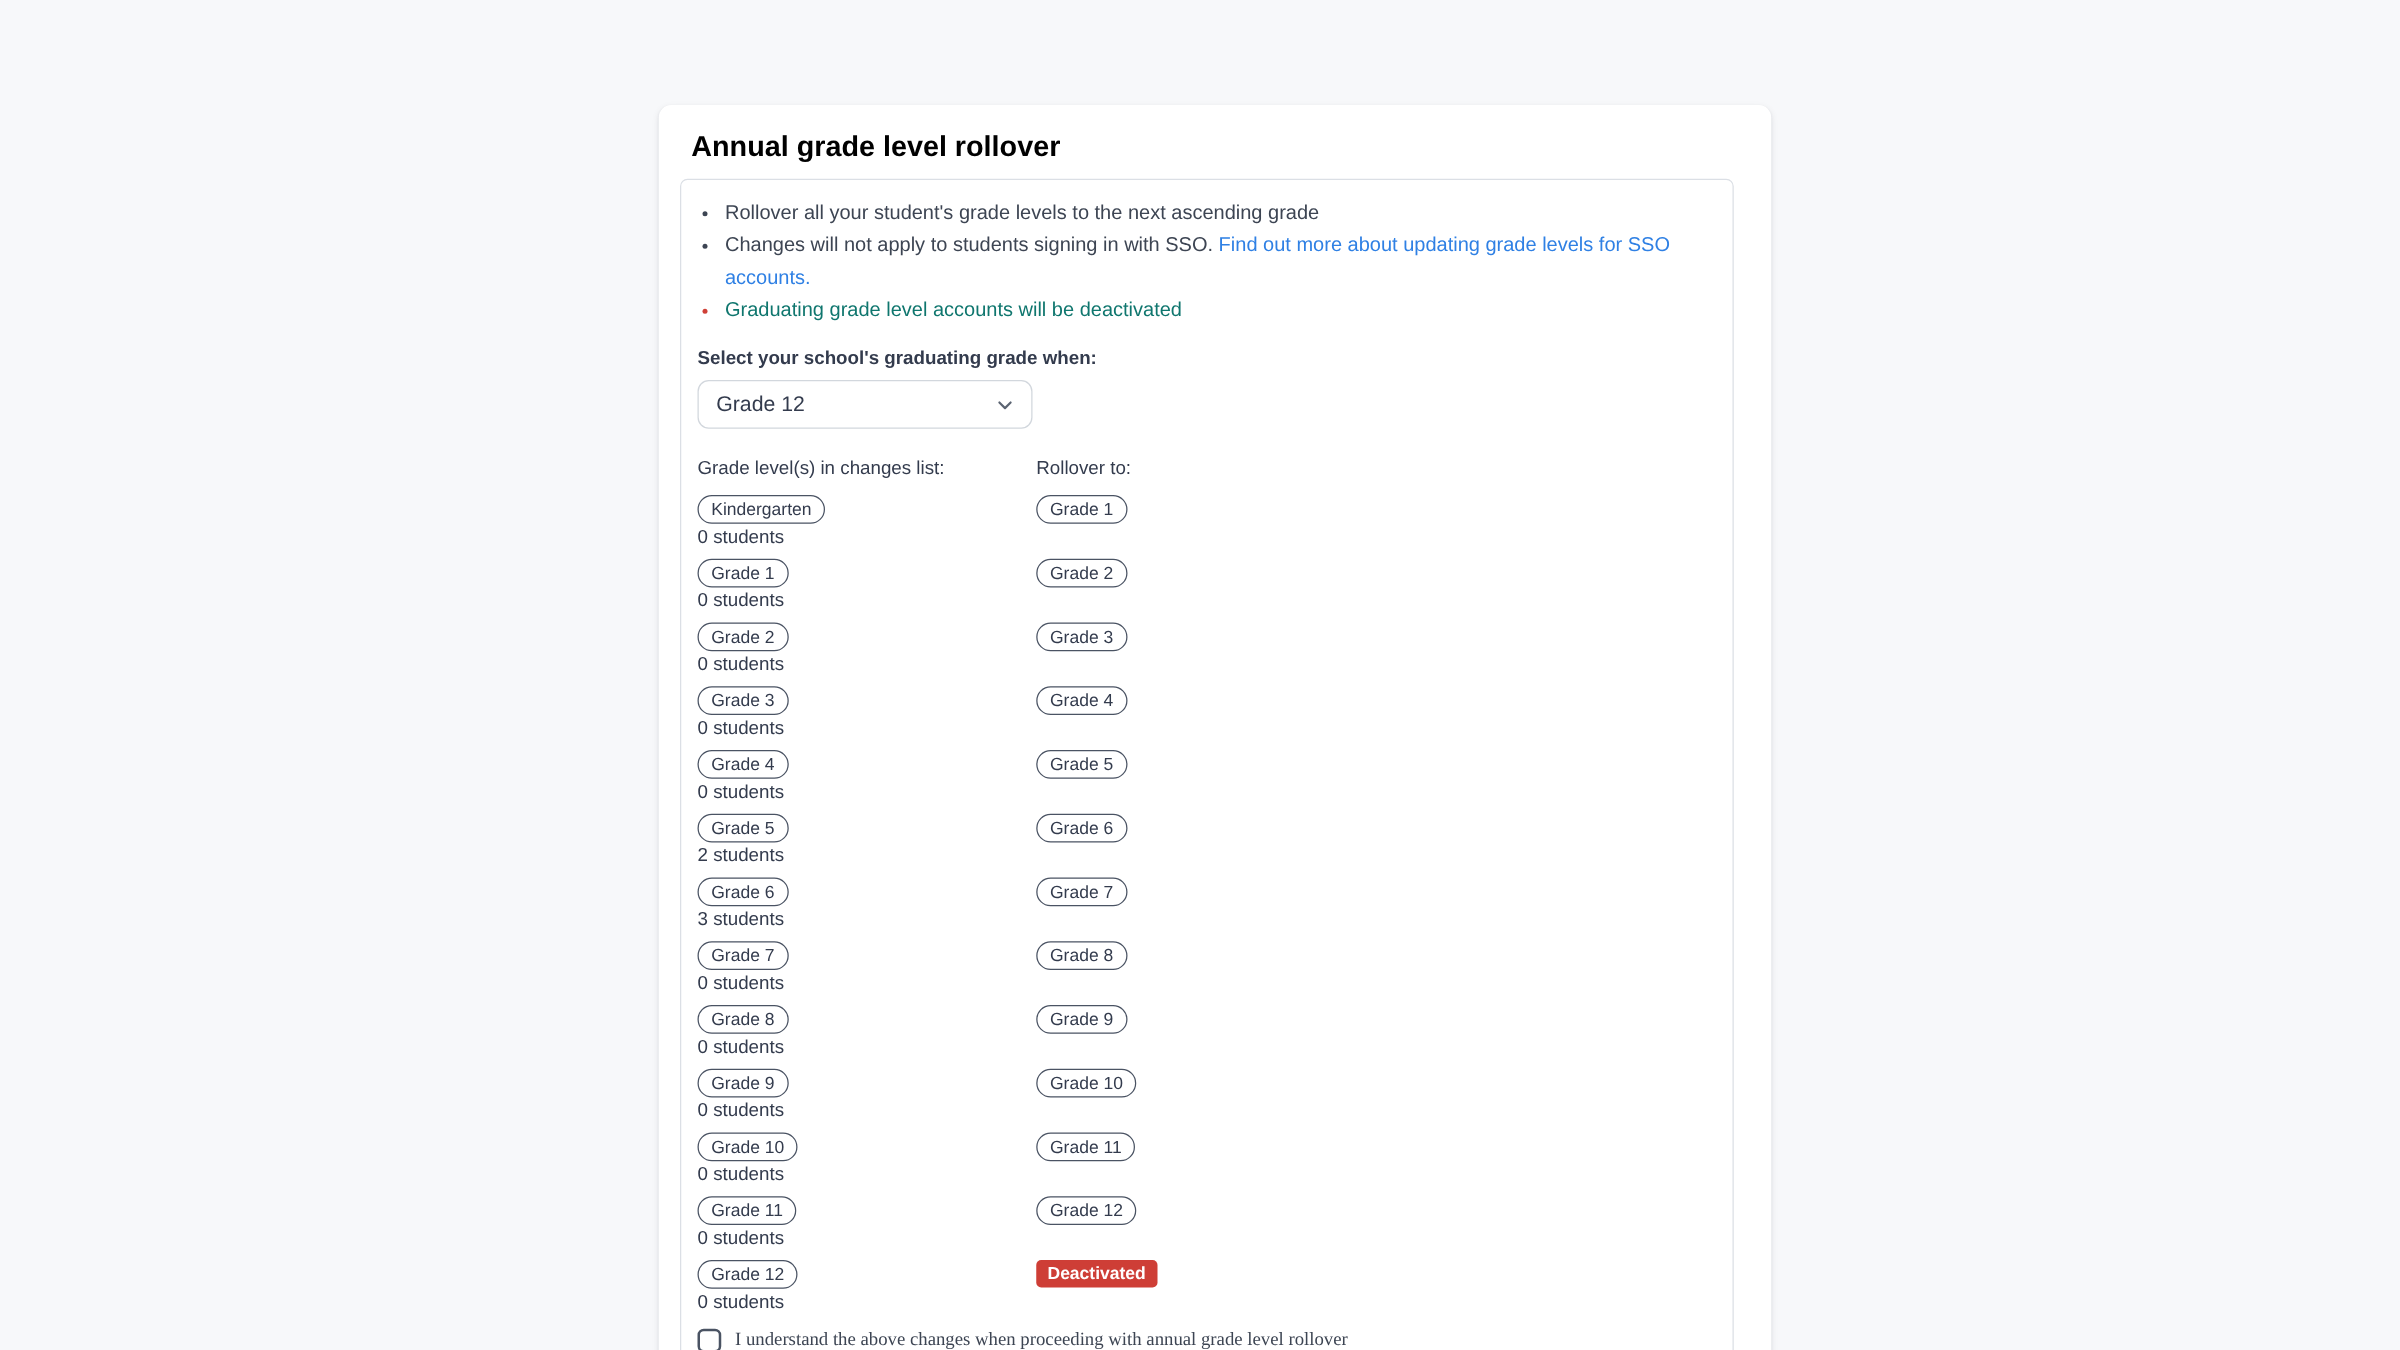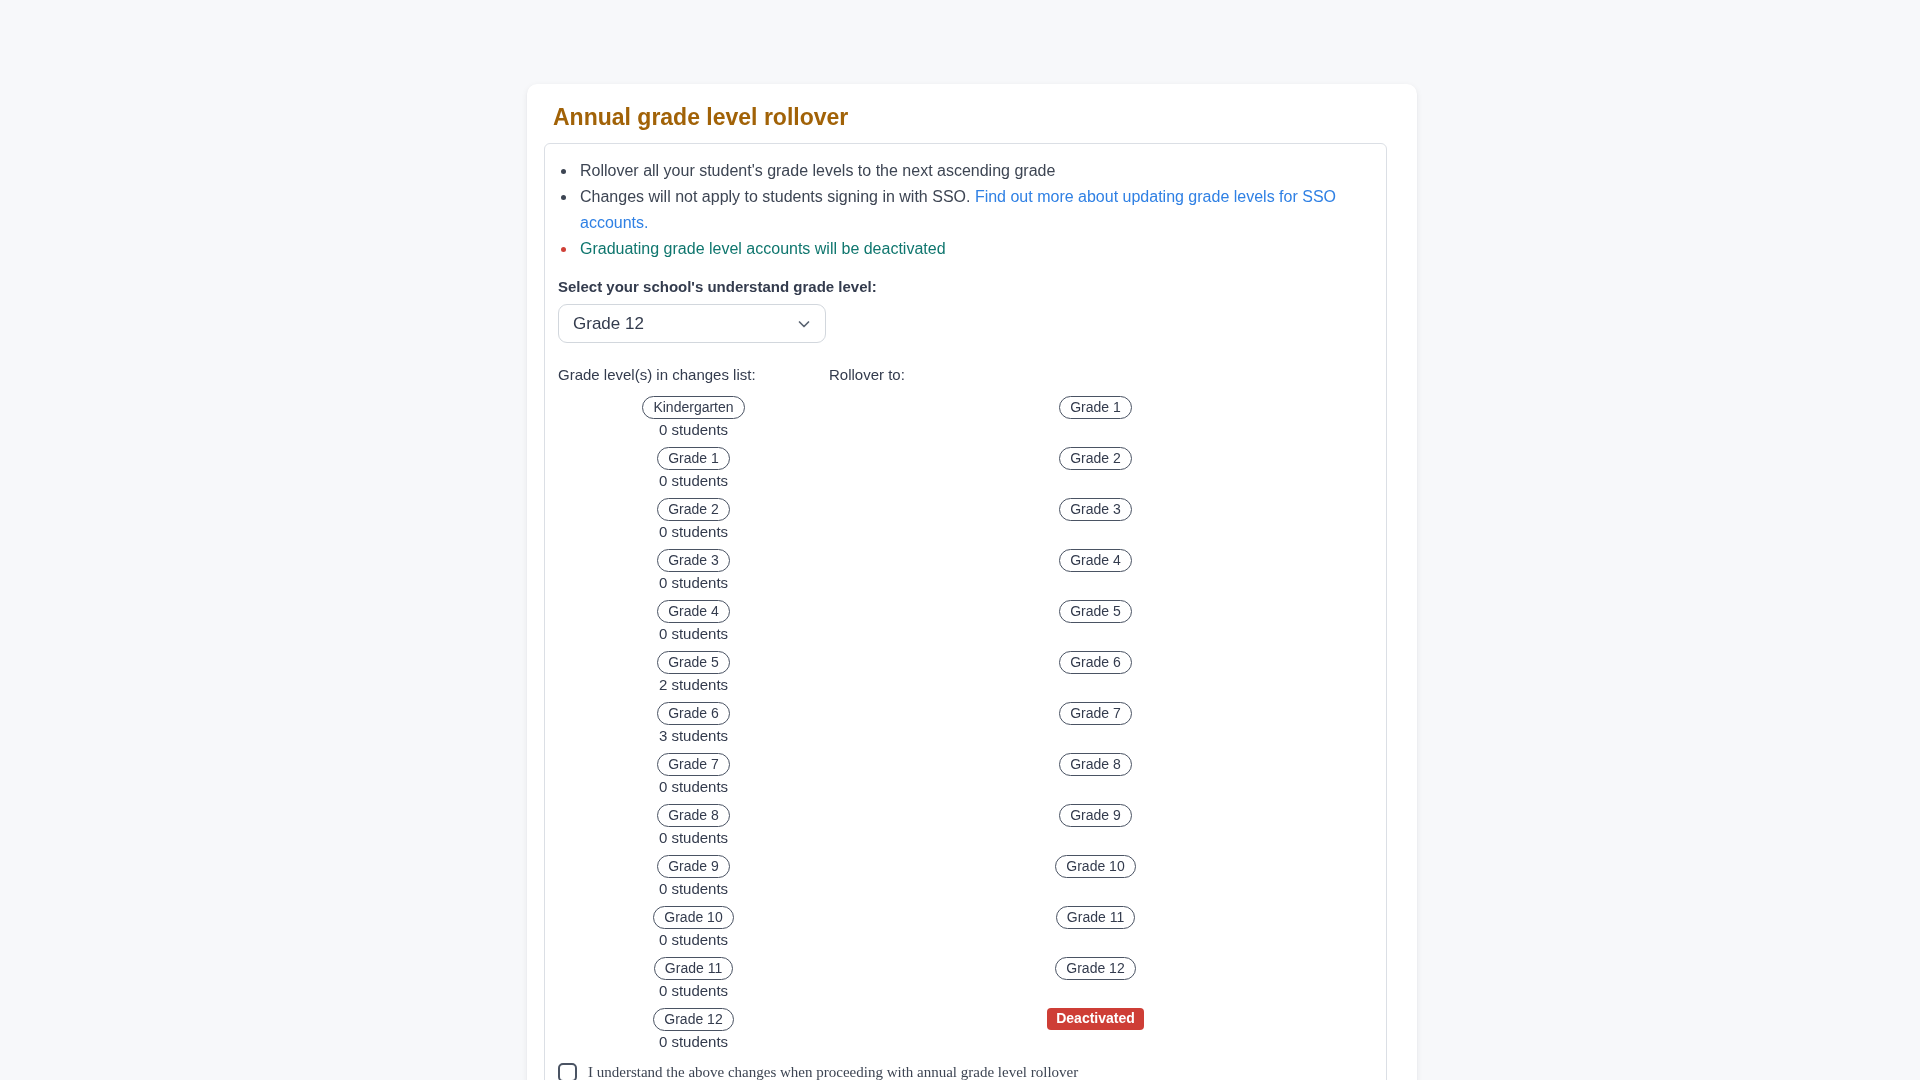--- a/index.html
+++ b/index.html
@@ -15,21 +15,21 @@
     left: 527px; top: 84px;
     width: 890px; height: 1010px;
     background: #ffffff;
     border-radius: 10px;
     box-shadow: 0 1px 2px rgba(16,24,40,0.05), 0 2px 6px rgba(16,24,40,0.07);
   }
   .card-title {
     padding: 20px 30px 12px 26px;
     font-size: 23px;
     font-weight: 600;
-    color: #a16207;
+    color: #000000;
   }
   .panel {
     margin: 0 30px 0 17px;
     border: 1px solid #dbdfe5;
     border-radius: 6px;
     padding: 14px 24px 12px 13px;
   }
   ul.notes {
     margin: 0;
     padding: 0 0 0 19px;
@@ -73,21 +73,20 @@
     grid-template-columns: 271px 1fr;
     font-size: 15px;
     color: #333b4d;
   }
   .rows { margin-top: 13px; }
   .row {
     display: grid;
     grid-template-columns: 271px 1fr;
     margin-bottom: 9px;
     min-height: 41px;
-    text-align: center;
   }
   .pill {
     display: inline-block;
     border: 1px solid #4a5363;
     border-radius: 999px;
     padding: 1px 10px 2px 10px;
     font-size: 14px;
     line-height: 18px;
     color: #333b4d;
     background: #fff;
@@ -130,21 +129,21 @@
   <div class="card-title">Annual grade level rollover</div>
 
   <div class="panel">
 
     <ul class="notes">
         <li>Rollover all your student's grade levels to the next ascending grade</li>
         <li>Changes will not apply to students signing in with SSO. <span class="link">Find out more about updating grade levels for SSO accounts.</span></li>
         <li class="warning">Graduating grade level accounts will be deactivated</li>
       </ul>
 
-    <div class="select-label">Select your school's understand grade level:</div>
+    <div class="select-label">Select your school's graduating grade when:</div>
 
     <div class="select">
       <span>Grade 12</span>
       <span class="chevron">
         <svg width="16" height="16" viewBox="0 0 16 16" fill="none">
           <path d="M3.5 6l4.5 4.5L12.5 6" stroke="#5b6472" stroke-width="1.7" stroke-linecap="round" stroke-linejoin="round"></path>
         </svg>
       </span>
     </div>
 

